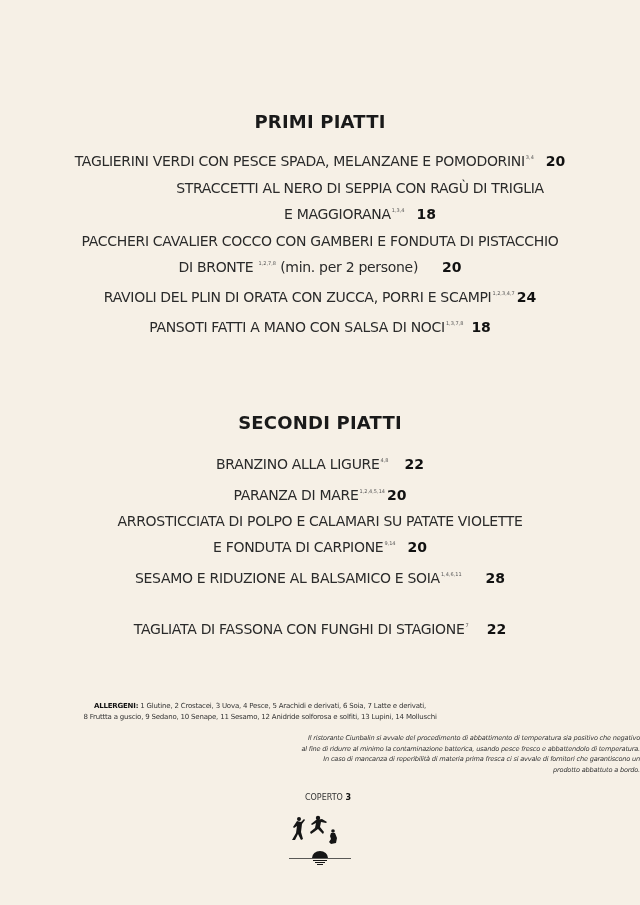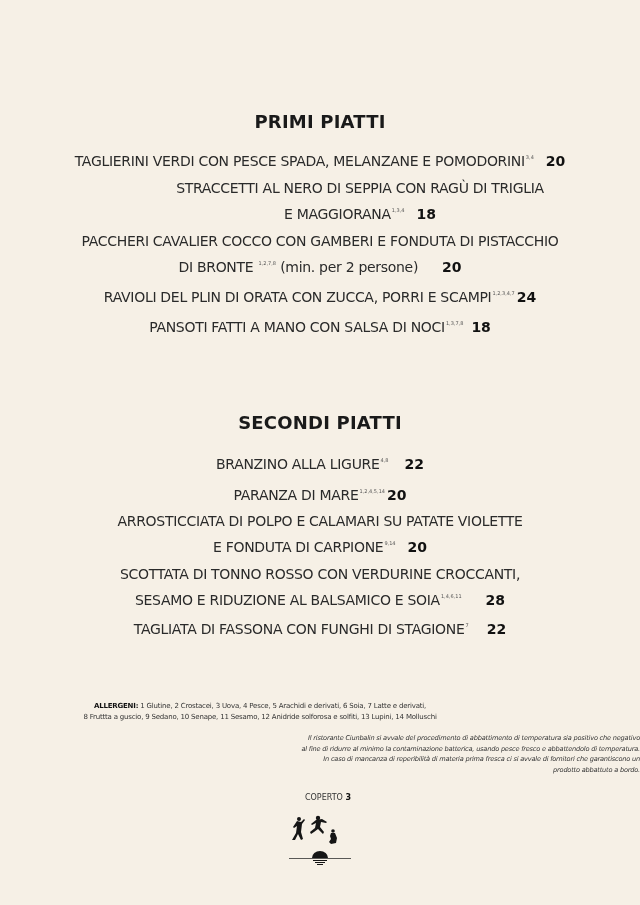--- a/index.html
+++ b/index.html
@@ -82,21 +82,20 @@
   <div class="dish" style="top:480px;">
     <span>PARANZA DI MARE</span><sup>1,2,4,5,14</sup><span class="price tight">20</span>
   </div>
 
   <div class="dish" style="top:510px;">
     <div>ARROSTICCIATA DI POLPO E CALAMARI SU PATATE VIOLETTE</div>
     <div><span>E FONDUTA DI CARPIONE</span><sup>9,14</sup><span class="price">20</span></div>
   </div>
 
   <div class="dish" style="top:563px;">
-    <div>SCOTTATA DI TONNO ROSSO CON VERDURINE CROCCANTI,</div>
     <div><span>SESAMO E RIDUZIONE AL BALSAMICO E SOIA</span><sup>1,4,6,11</sup><span class="price" style="margin-left:24px;">28</span></div>
   </div>
 
   <div class="dish" style="top:614px;">
     <span>TAGLIATA DI FASSONA CON FUNGHI DI STAGIONE</span><sup>7</sup><span class="price" style="margin-left:18px;">22</span>
   </div>
 
   <div class="allergens">
     <div><b>ALLERGENI:</b> <span>1 Glutine, 2 Crostacei, 3 Uova, 4 Pesce, 5 Arachidi e derivati, 6 Soia, 7 Latte e derivati,</span></div>
     <div>8 Fruttta a guscio, 9 Sedano, 10 Senape, 11 Sesamo, 12 Anidride solforosa e solfiti, 13 Lupini, 14 Molluschi</div>

